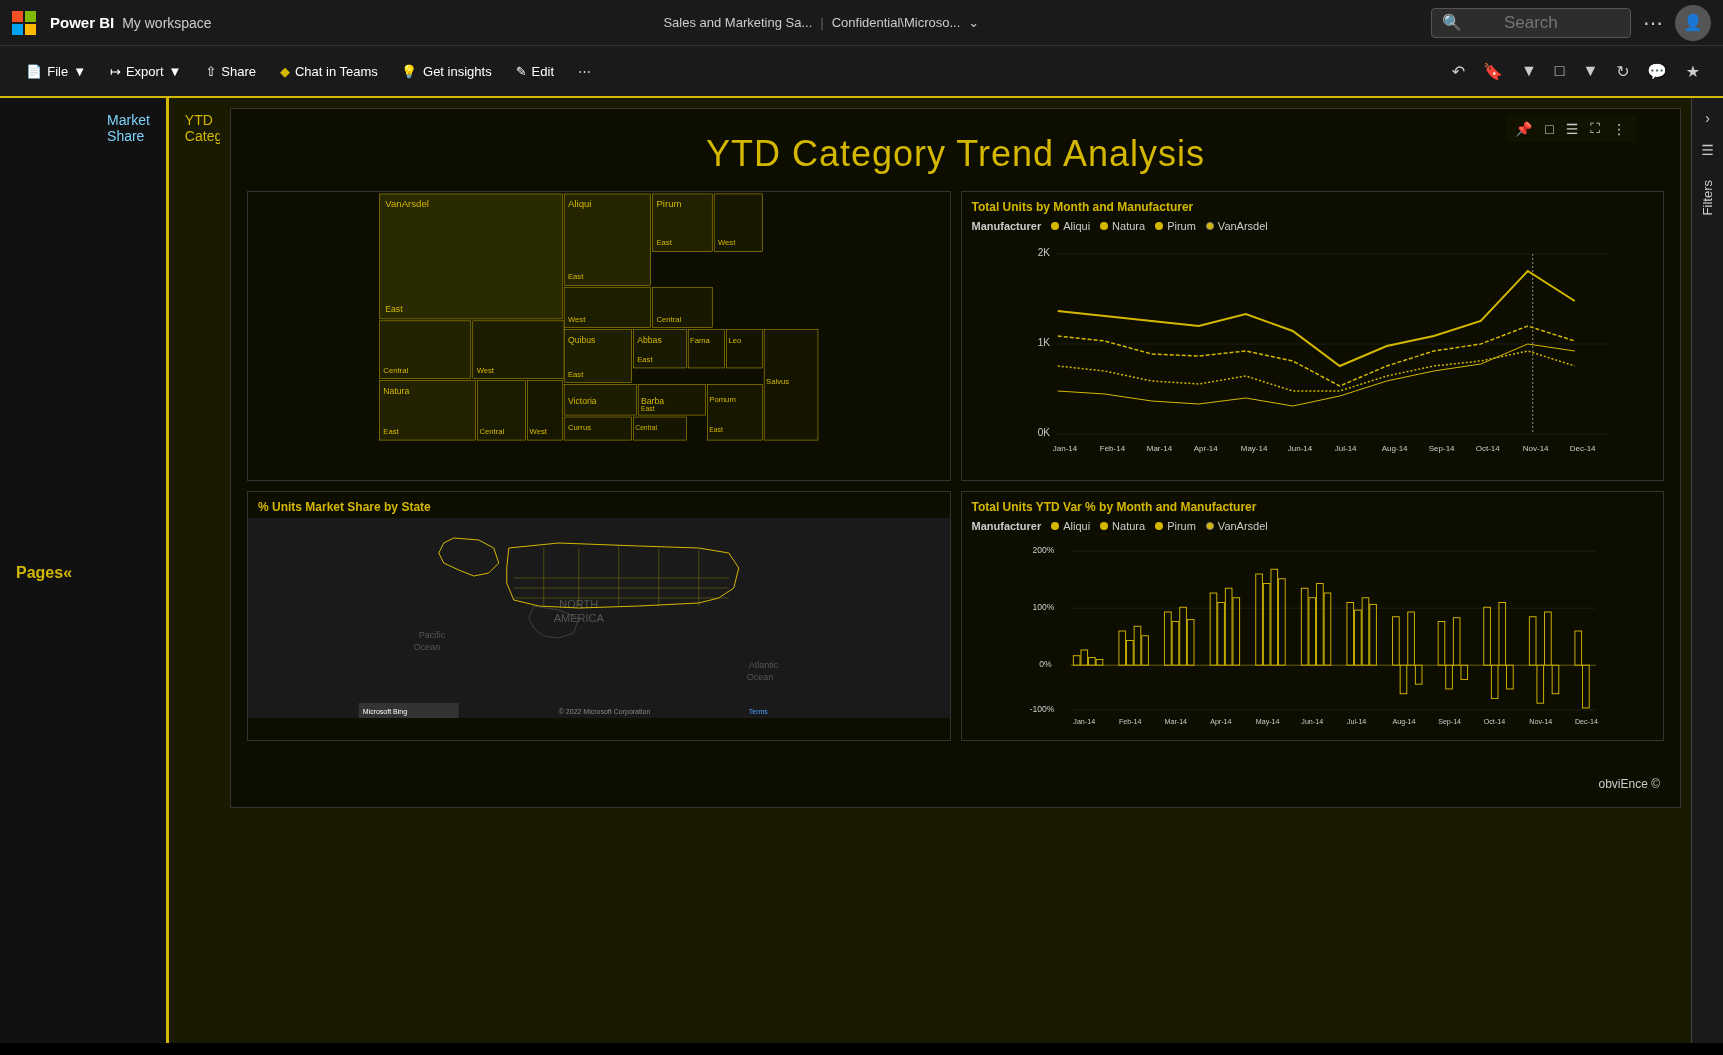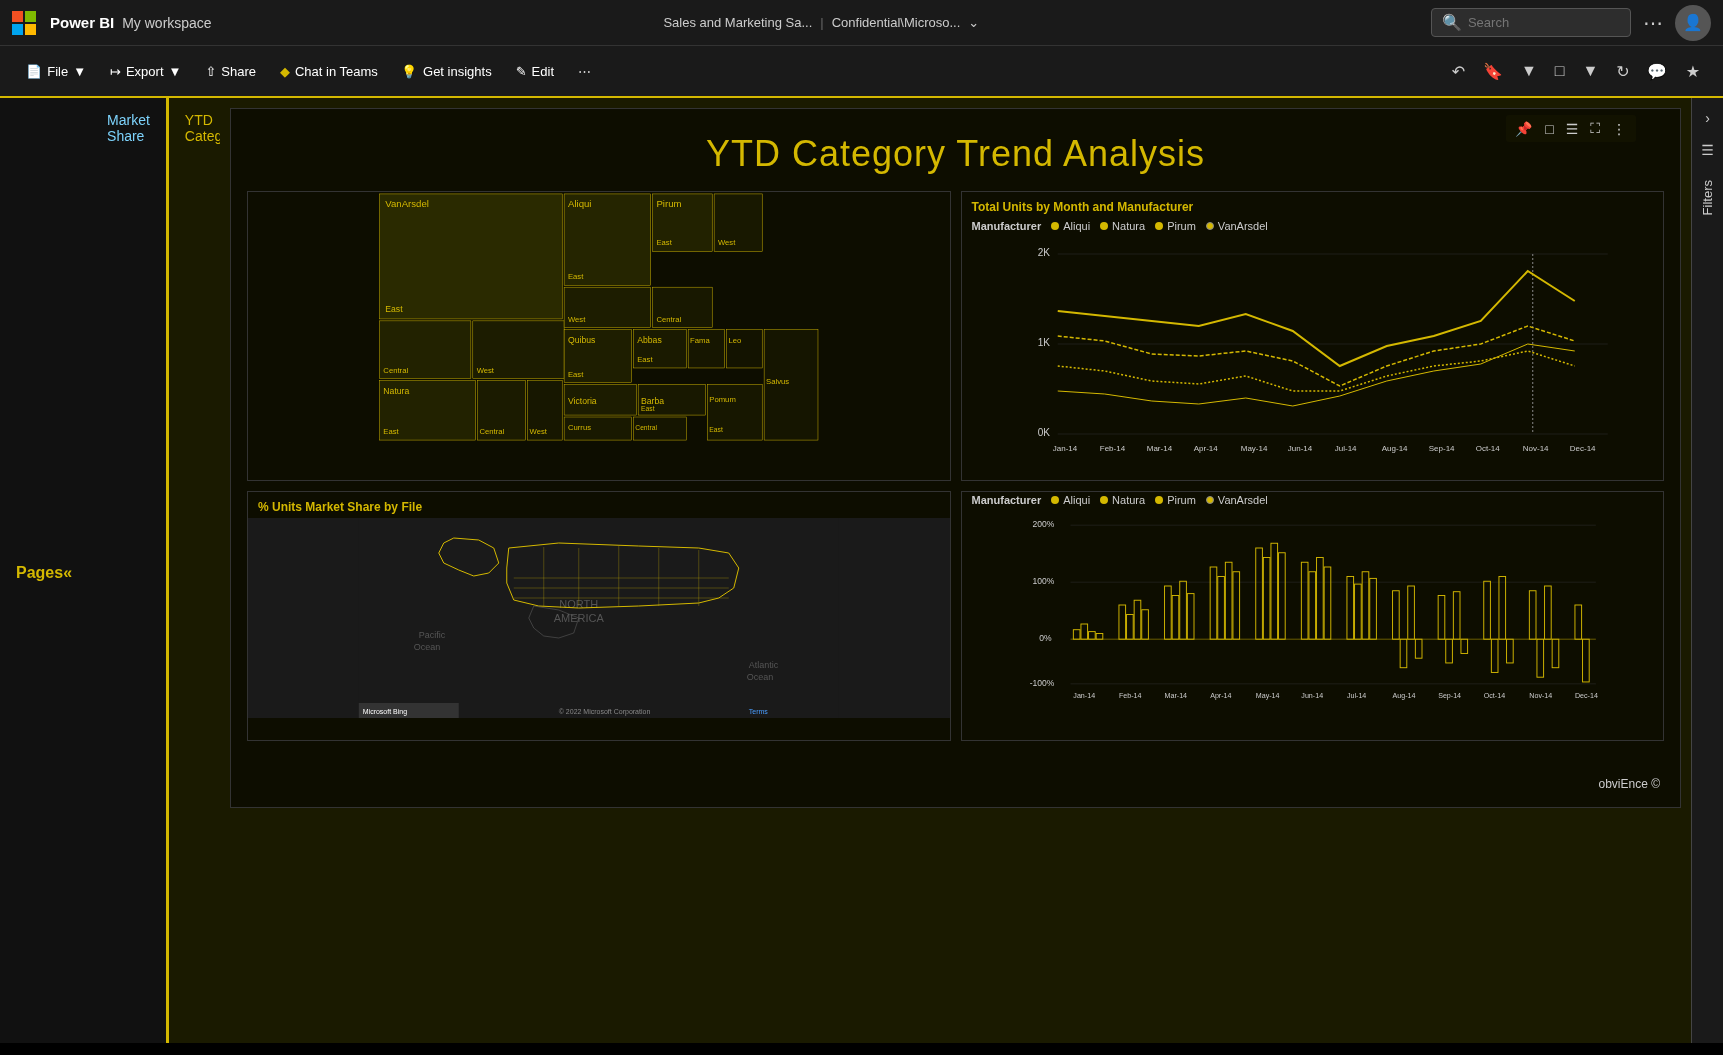--- a/index.html
+++ b/index.html
@@ -15,21 +15,21 @@
     #ms-logo { display: flex; gap: 2px; width: 24px; height: 24px; flex-shrink: 0; }
     .logo-sq { width: 11px; height: 11px; }
     .logo-row { display: flex; gap: 2px; }
     #powerbi-label { color: #fff; font-size: 15px; font-weight: 600; margin-left: 6px; }
     #workspace-label { color: #ccc; font-size: 14px; margin-left: 0; }
     #search-box {
       display: flex; align-items: center;
       background: #2d2d2d; border: 1px solid #555; border-radius: 4px;
       padding: 4px 10px; gap: 6px; width: 200px;
     }
-    #search-box input { background: transparent; border: none; color: #ef4444; font-size: 13px; outline: none; width: 140px; }
+    #search-box input { background: transparent; border: none; color: #ef4444; font-size: 17px; outline: none; width: 140px; margin-left: 36px; }
     #topbar-more { color: #ccc; font-size: 20px; cursor: pointer; margin: 0 4px; }
     #user-avatar {
       width: 36px; height: 36px; border-radius: 50%;
       background: #555; display: flex; align-items: center; justify-content: center;
       font-size: 16px; color: #fff; cursor: pointer;
     }
 
     
     #toolbar {
       display: flex; align-items: center;
@@ -383,21 +383,21 @@
               <text x="463" y="215" fill="#ccc" font-size="8" font-family="Arial">Oct-14</text>
               <text x="510" y="215" fill="#ccc" font-size="8" font-family="Arial">Nov-14</text>
               <text x="557" y="215" fill="#ccc" font-size="8" font-family="Arial">Dec-14</text>
             </svg>
           </div>
         </div>
 
         <div id="viz-row2">
 
           <div class="viz-panel" id="map-container" style="width:480px;flex-shrink:0;">
-            <div class="viz-title">% Units Market Share by File</div>
+            <div class="viz-title">% Units Market Share by State</div>
             <div id="map-inner">
               
               <svg viewBox="0 0 480 200" style="width:100%;height:100%;">
                 <rect width="480" height="200" fill="#1a1a1a"></rect>
 
                 <text x="60" y="120" fill="#555" font-size="9" font-family="Arial">Pacific</text>
                 <text x="55" y="132" fill="#555" font-size="9" font-family="Arial">Ocean</text>
                 <text x="390" y="150" fill="#555" font-size="9" font-family="Arial">Atlantic</text>
                 <text x="388" y="162" fill="#555" font-size="9" font-family="Arial">Ocean</text>
                 <text x="220" y="90" fill="#555" font-size="11" font-family="Arial" text-anchor="middle">NORTH</text>
@@ -420,20 +420,21 @@
 
                 <rect x="0" y="185" width="100" height="15" fill="#333"></rect>
                 <text x="4" y="196" fill="#fff" font-size="7" font-family="Arial">Microsoft Bing</text>
                 <text x="200" y="196" fill="#888" font-size="7" font-family="Arial">© 2022 Microsoft Corporation</text>
                 <text x="390" y="196" fill="#4a9eff" font-size="7" font-family="Arial">Terms</text>
               </svg>
             </div>
           </div>
 
           <div class="viz-panel" id="barchart-container" style="flex:1;min-width:0;">
+            <div class="viz-title">Total Units YTD Var % by Month and Manufacturer</div>
             <div class="legend">
               <span style="font-size:11px;color:#ccc;font-weight:bold;">Manufacturer</span>
               <div class="legend-item">
                 <div class="legend-dot" style="background:#d4b800;"></div>
                 <span>Aliqui</span>
               </div>
               <div class="legend-item">
                 <div class="legend-dot" style="background:#d4b800;"></div>
                 <span>Natura</span>
               </div>

